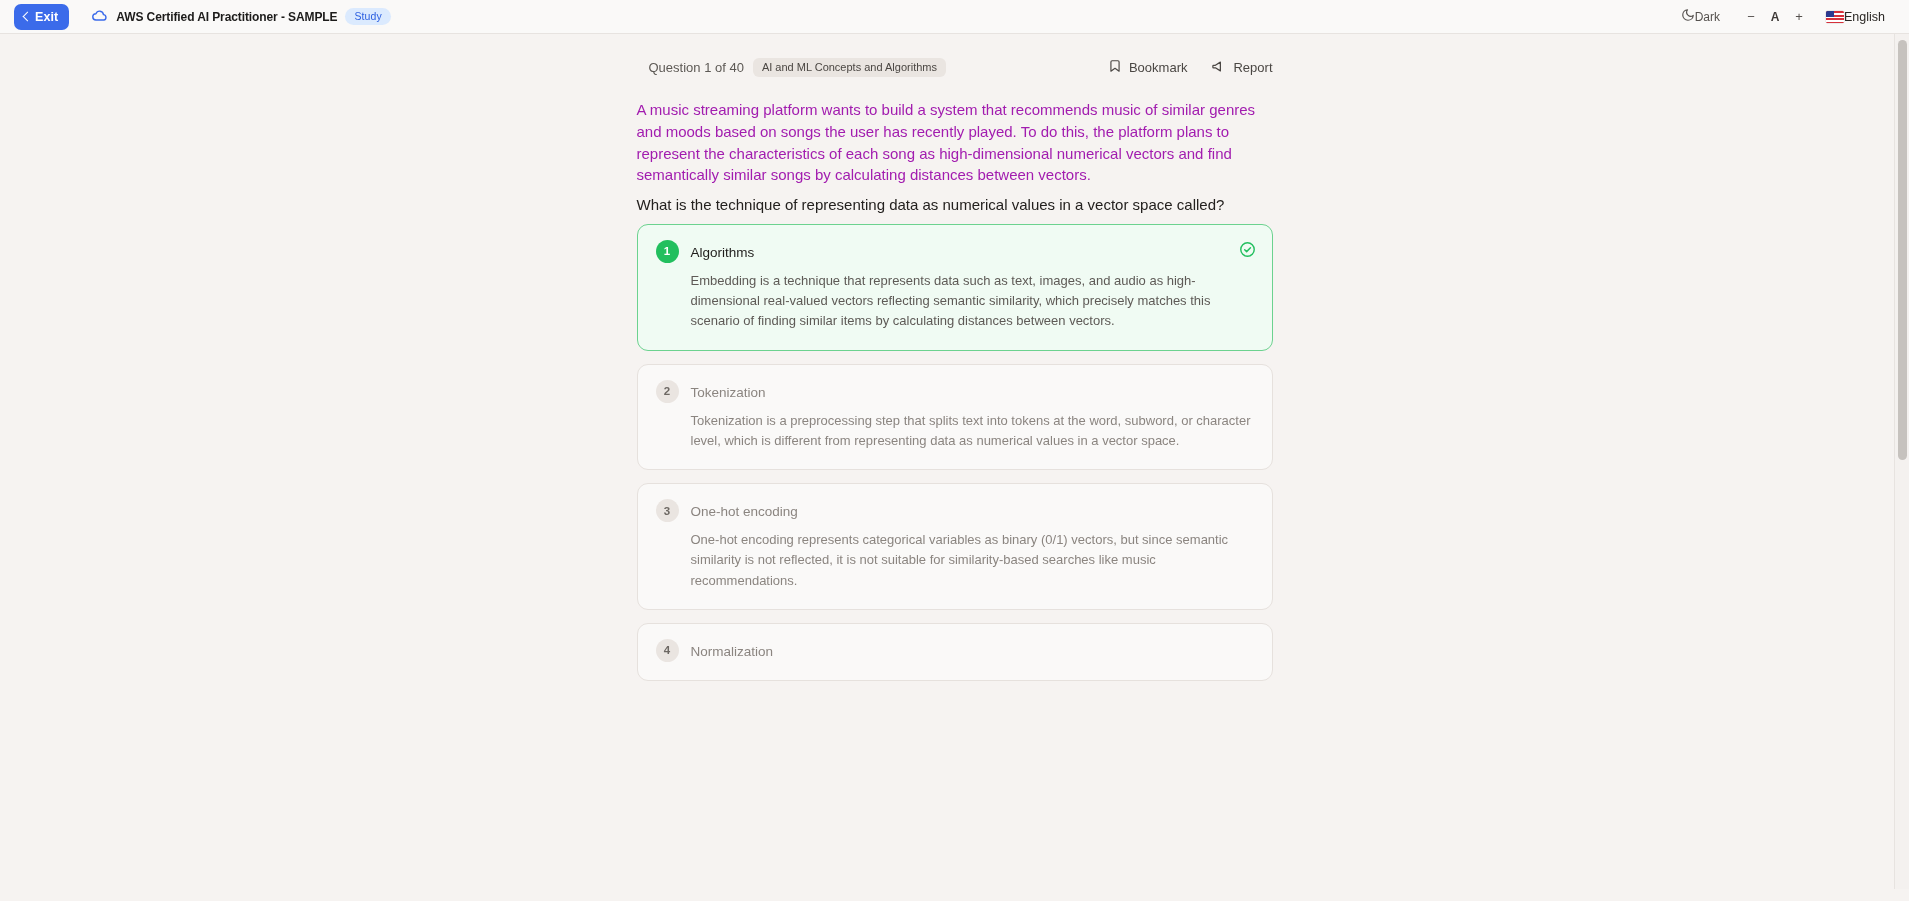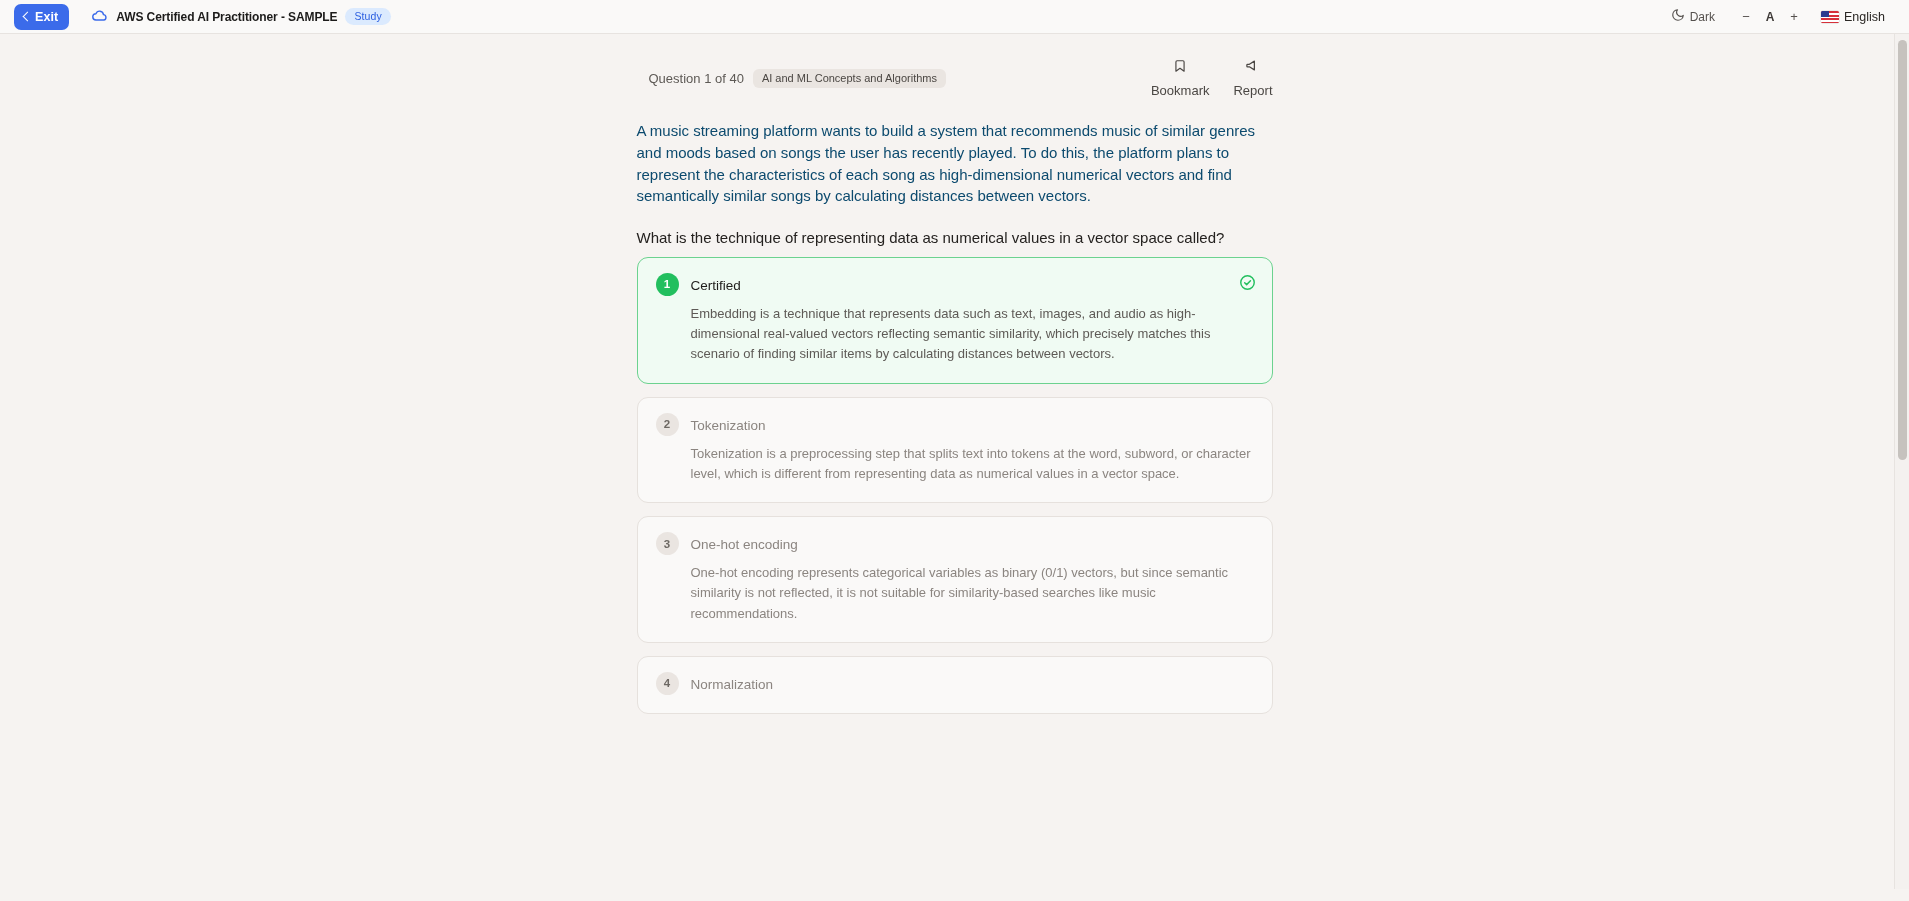--- a/index.html
+++ b/index.html
@@ -77,21 +77,20 @@
   .topbar-right {
     margin-left: auto;
     display: flex;
     align-items: center;
     gap: 0;
     color: #55514e;
   }
   .tb-item {
     display: inline-flex;
     align-items: center;
-    gap: 5px;
     font-size: 12px;
     color: #55514e;
     cursor: pointer;
     padding: 4px 6px;
     border-radius: 5px;
     white-space: nowrap;
   }
   .font-ctrl { display: inline-flex; align-items: center; gap: 2px; margin: 0 10px 0 14px; }
   .font-ctrl .fb {
     width: 22px; height: 22px;
@@ -148,29 +147,28 @@
     align-items: center;
     gap: 24px;
   }
   .q-action {
     display: inline-flex;
     align-items: center;
     gap: 7px;
     font-size: 13px;
     color: #4b4744;
     cursor: pointer;
-    flex-direction: column;
   }
   .q-action svg { flex: none; }
 
   .q-text {
     font-size: 15px;
     line-height: 1.45;
-    color: #0c4a6e;
-    margin-bottom: 20px;
+    color: #a21caf;
+    margin-bottom: 8px;
   }
   .q-prompt {
     font-size: 15px;
     line-height: 1.45;
     color: #24211f;
     margin-bottom: 8px;
   }
 
   .options { display: flex; flex-direction: column; gap: 13px; }
   .option {
@@ -310,21 +308,21 @@
     </div>
 
     <p class="q-text">A music streaming platform wants to build a system that recommends music of similar genres and moods based on songs the user has recently played. To do this, the platform plans to represent the characteristics of each song as high-dimensional numerical vectors and find semantically similar songs by calculating distances between vectors.</p>
     <p class="q-prompt">What is the technique of representing data as numerical values in a vector space called?</p>
 
     <div class="options">
 
       <div class="option correct">
         <div class="opt-head">
           <span class="opt-num">1</span>
-          <span class="opt-label">Certified</span>
+          <span class="opt-label">Algorithms</span>
         </div>
         <span class="opt-check">
           <svg width="17" height="17" viewBox="0 0 24 24" fill="none" stroke="#22bf5e" stroke-width="2" stroke-linecap="round" stroke-linejoin="round">
             <circle cx="12" cy="12" r="9.5"></circle>
               <path d="M8 12.2l2.8 2.8L16.2 9.6"></path>
           </svg>
         </span>
         <div class="opt-desc">Embedding is a technique that represents data such as text, images, and audio as high-dimensional real-valued vectors reflecting semantic similarity, which precisely matches this scenario of finding similar items by calculating distances between vectors.</div>
       </div>
 

